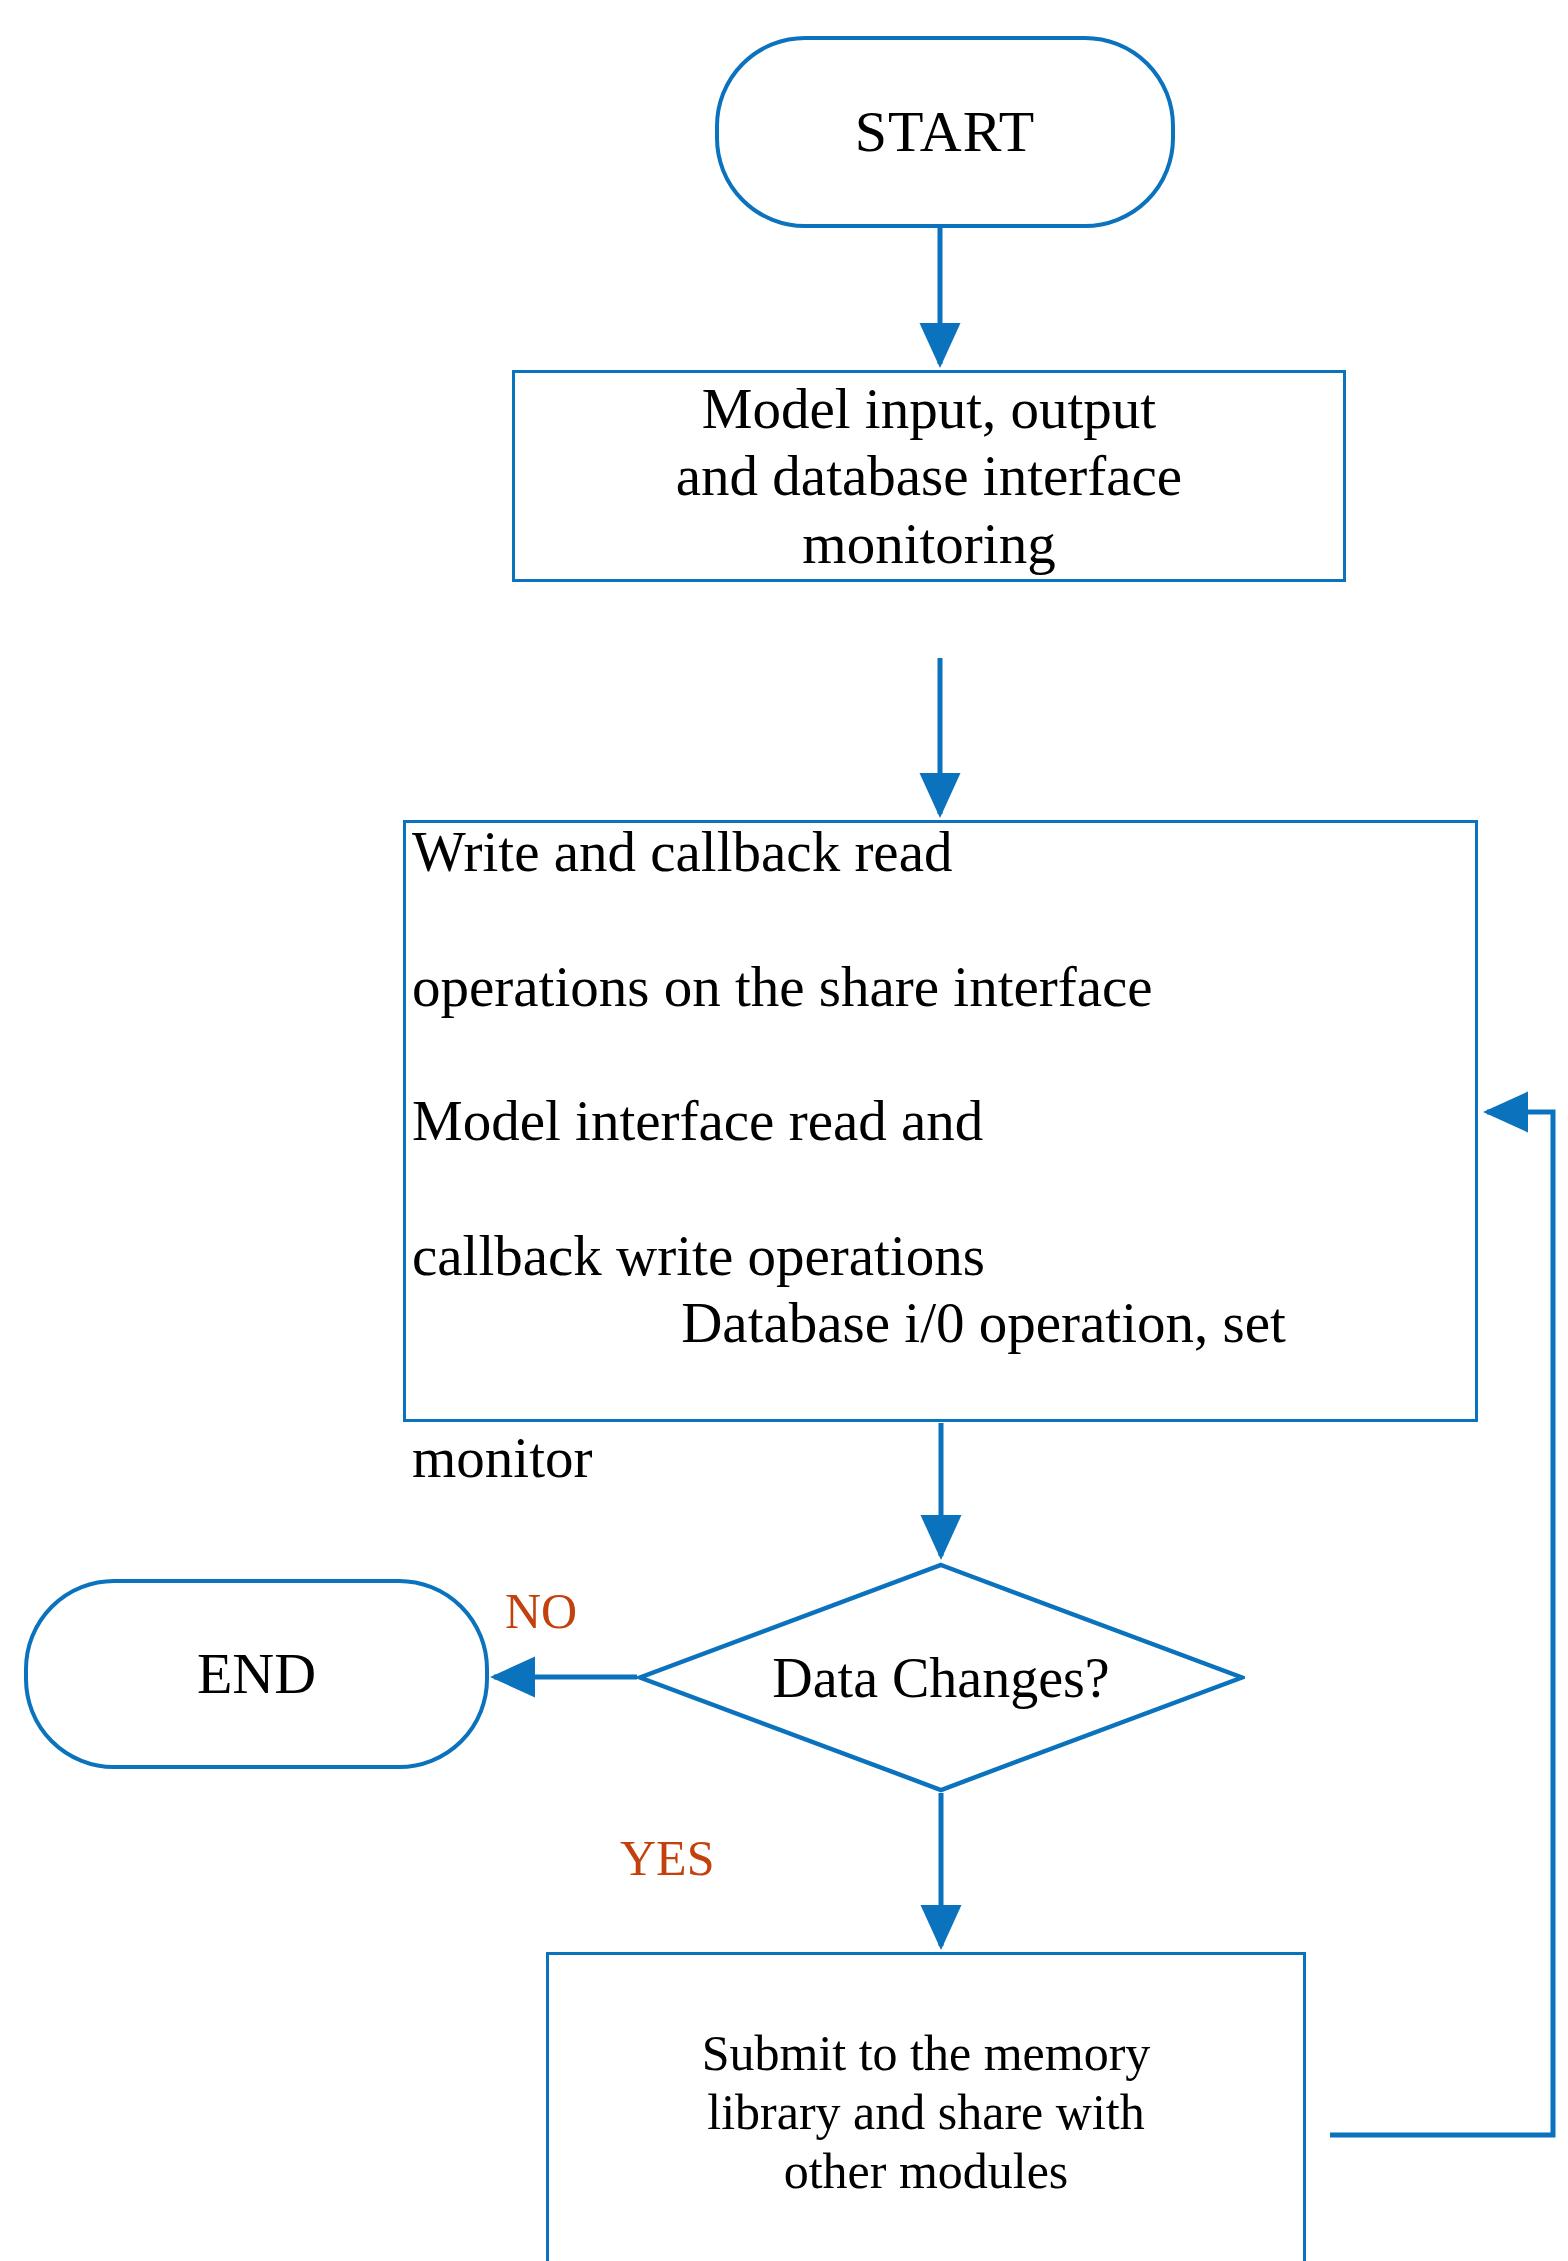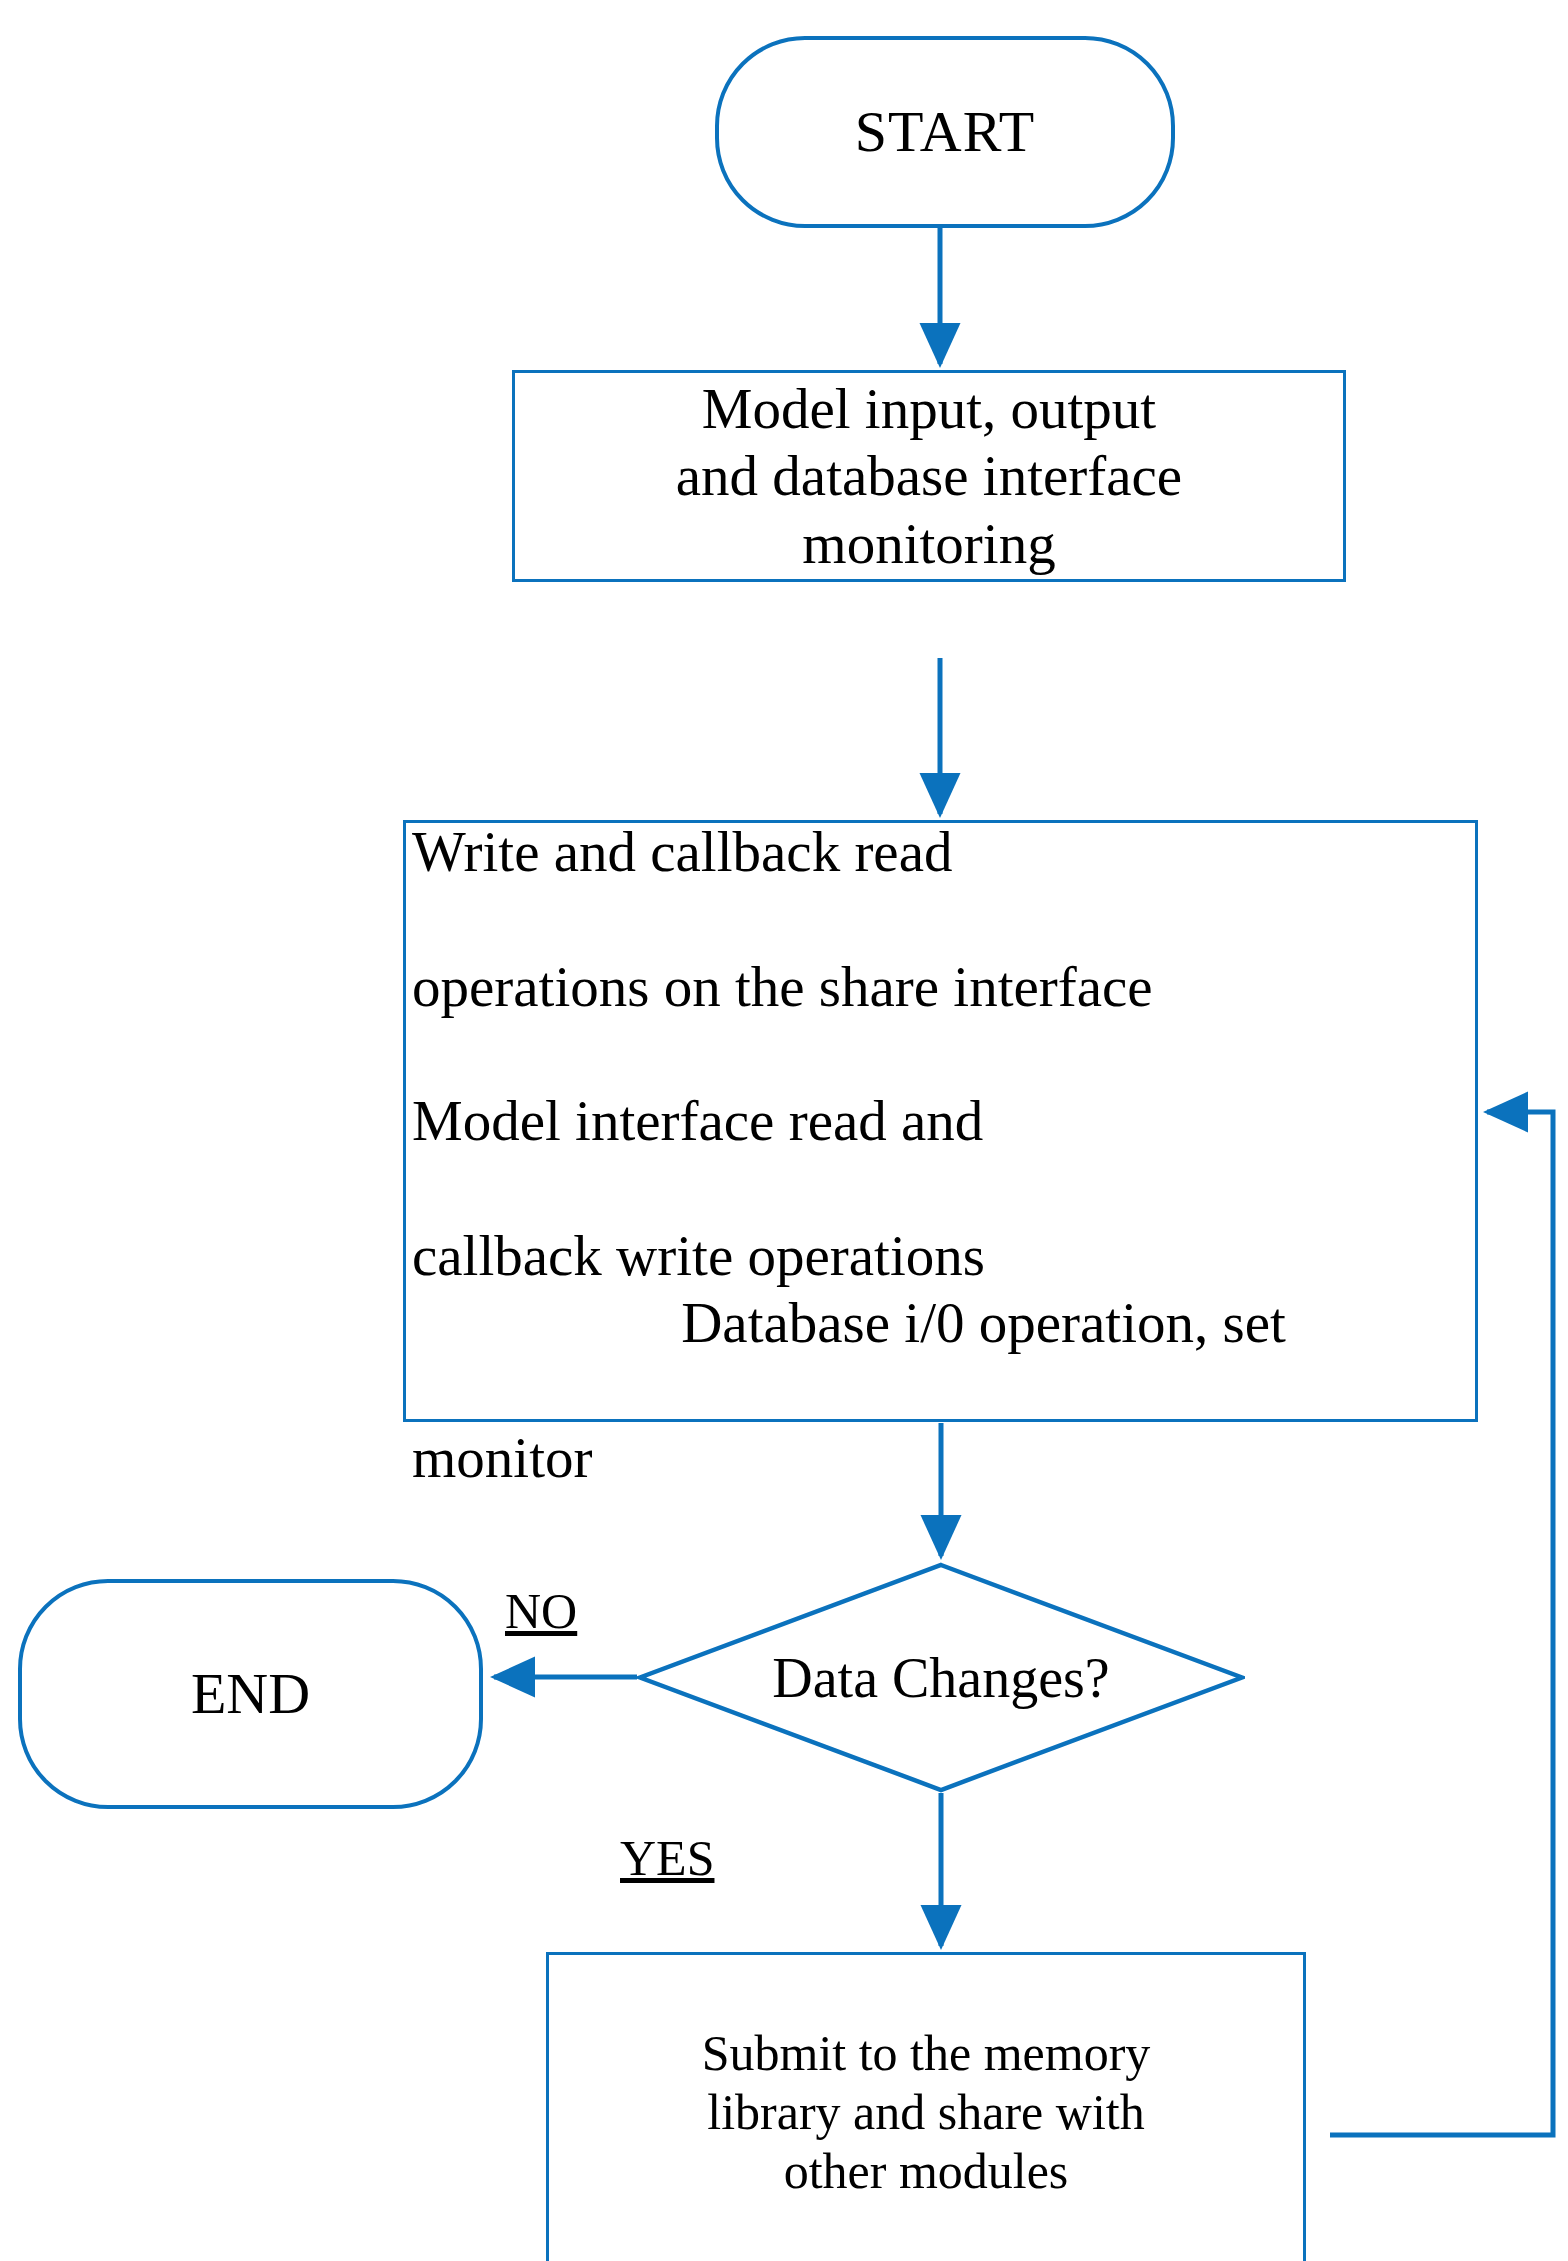--- a/index.html
+++ b/index.html
@@ -3,30 +3,30 @@
 <meta charset="utf-8">
 <style>
   html,body{margin:0;padding:0;background:#ffffff;}
   body{width:1568px;height:2261px;font-family:"Liberation Serif","DejaVu Serif",serif;}
   #stage{position:relative;width:1568px;height:2261px;overflow:hidden;background:#fff;margin-top:12px;}
   svg.edges{position:absolute;left:0;top:0;width:1568px;height:2261px;pointer-events:none;}
   .node{position:absolute;box-sizing:border-box;display:flex;align-items:center;justify-content:center;text-align:center;color:#000;background:transparent;}
   .terminator{border:4px solid #0b72bd;border-radius:90px;}
   .process{border:3px solid #0b72bd;}
   .nodetext{white-space:pre-line;line-height:1.18;}
-  .edgelabel{position:absolute;color:#000000;font-family:"Liberation Serif","DejaVu Serif",serif;white-space:nowrap;text-decoration:underline;}
+  .edgelabel{position:absolute;color:#c2410c;font-family:"Liberation Serif","DejaVu Serif",serif;white-space:nowrap;}
   
   #n-start{left:715px;top:24px;width:460px;height:192px;font-size:58px;}
   #n-start .nodetext{letter-spacing:1px;}
   #n-monitor{left:512px;top:358px;width:834px;height:212px;font-size:57px;}
   #n-ops{left:403px;top:808px;width:1075px;height:602px;font-size:57px;}
   #n-ops .nodetext{display:block;width:100%;text-align:left;padding:0 6px;box-sizing:border-box;}
   #n-ops .l-center{display:block;text-align:left;}
   #n-ops .l-indent{display:block;text-align:center;text-indent:86px;}
-  #n-end{left:18px;top:1567px;width:465px;height:230px;font-size:58px;}
+  #n-end{left:24px;top:1567px;width:465px;height:190px;font-size:58px;}
   #n-decision{left:637px;top:1550px;width:608px;height:231px;}
   #n-decision .dia-shape{position:absolute;left:0;top:0;width:100%;height:100%;}
   #n-decision .dia-label{position:relative;font-size:56px;z-index:2;}
   #n-submit{left:546px;top:1940px;width:760px;height:321px;font-size:50px;}
   #lbl-no{left:505px;top:1570px;font-size:50px;}
   #lbl-yes{left:620px;top:1817px;font-size:50px;}
 </style>
 </head>
 <body>
 

